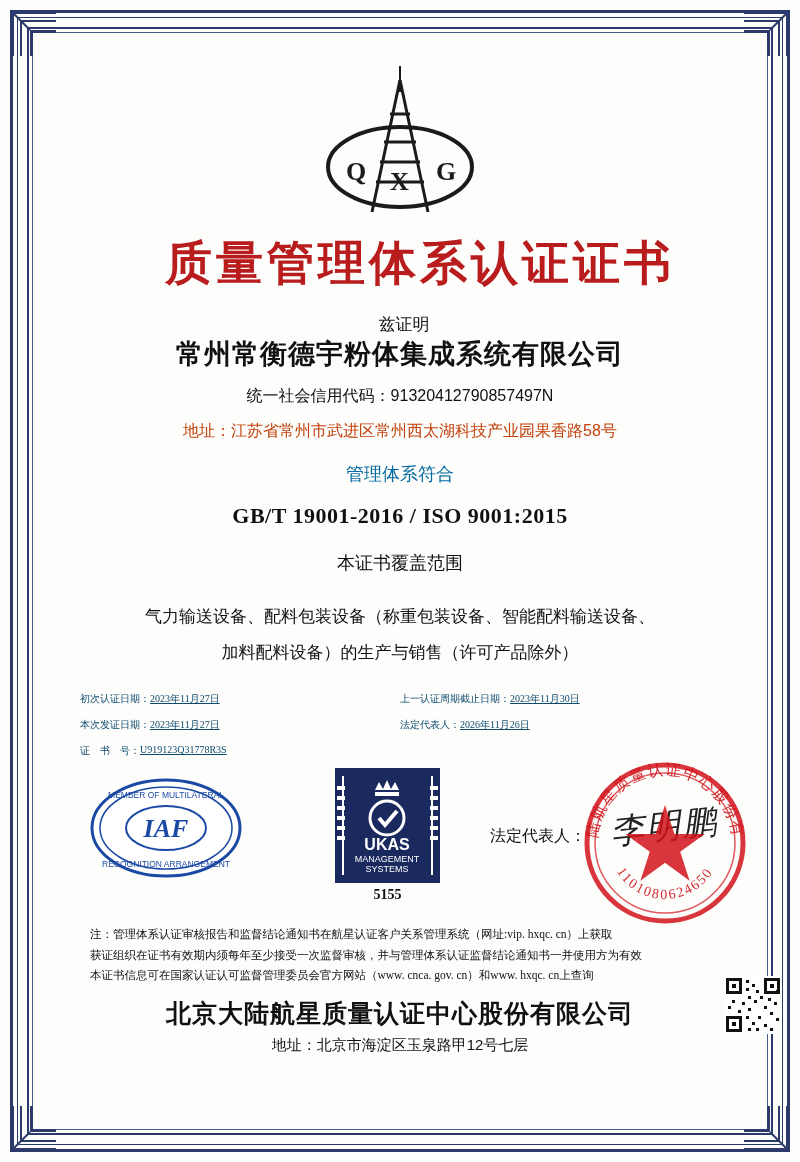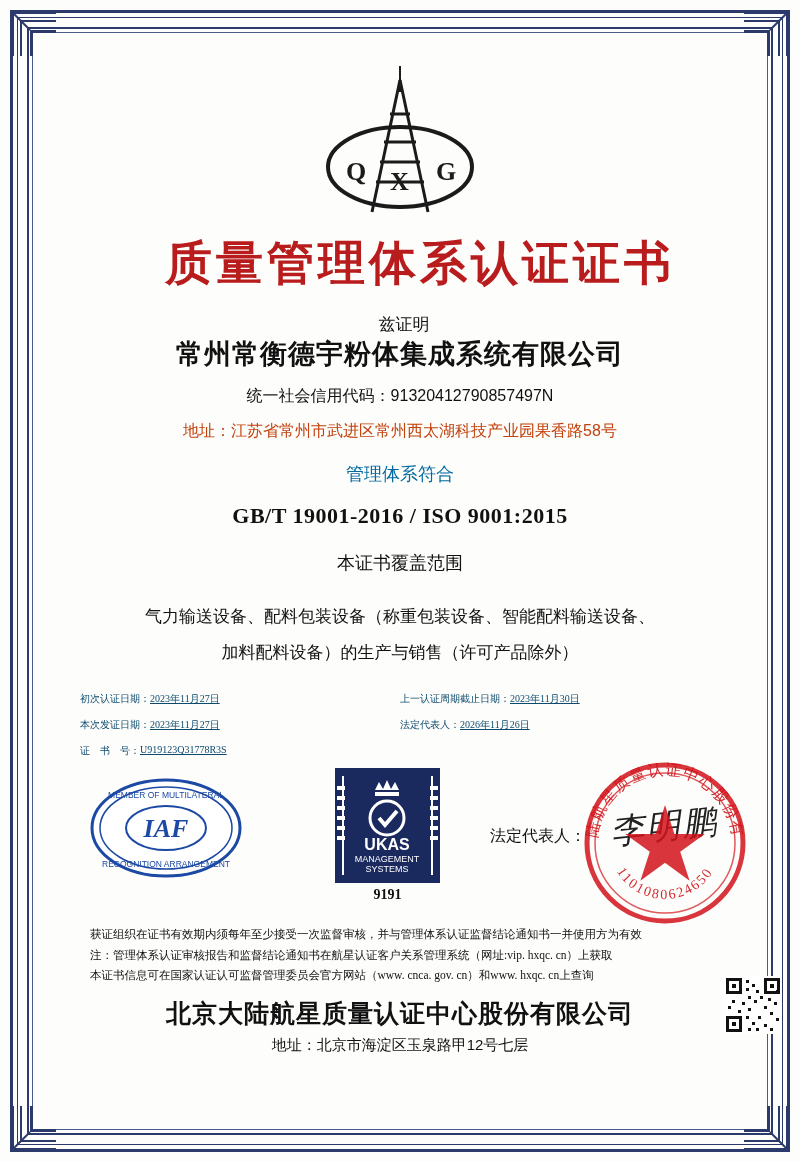--- a/index.html
+++ b/index.html
@@ -391,21 +391,21 @@
             <path d="M40 22 L44 14 L48 21 L52 12 L56 21 L60 14 L64 22 Z" fill="#ffffff"></path>
             <rect x="40" y="24" width="24" height="4" fill="#ffffff"></rect>
 
             <circle cx="52" cy="50" r="17" fill="none" stroke="#ffffff" stroke-width="3"></circle>
             <path d="M44 50 L50 57 L62 43" fill="none" stroke="#ffffff" stroke-width="4"></path>
             <text x="52" y="82" text-anchor="middle" font-family="Liberation Sans, sans-serif" font-size="16" font-weight="bold" fill="#ffffff">UKAS</text>
             <text x="52" y="94" text-anchor="middle" font-family="Liberation Sans, sans-serif" font-size="9" fill="#ffffff">MANAGEMENT</text>
             <text x="52" y="104" text-anchor="middle" font-family="Liberation Sans, sans-serif" font-size="9" fill="#ffffff">SYSTEMS</text>
           </svg>
         </div>
-        <div class="ukas-num">9191</div>
+        <div class="ukas-num">5155</div>
       </div>
 
       <div class="legal-rep">法定代表人：</div>
       <div class="signature">李明鹏</div>
 
       <div class="seal">
         <svg width="180" height="180" viewBox="0 0 180 180">
           <defs>
             <path id="sealTopArc" d="M 22 90 A 68 68 0 0 1 158 90"></path>
             <path id="sealBotArc" d="M 34 90 A 56 56 0 0 0 146 90"></path>
@@ -417,22 +417,22 @@
           </text>
           <text font-family="Liberation Serif, serif" font-size="14" fill="#d1121a" opacity="0.9" letter-spacing="2">
             <textPath href="#sealBotArc" startOffset="50%" text-anchor="middle">1101080624650</textPath>
           </text>
           <path d="M90 52 L99.4 80.9 L129.8 80.9 L105.2 98.8 L114.6 127.7 L90 109.8 L65.4 127.7 L74.8 98.8 L50.2 80.9 L80.6 80.9 Z" fill="#d1121a" opacity="0.85"></path>
         </svg>
       </div>
     </div>
 
     <div class="footnotes">
+      <div>注：管理体系认证审核报告和监督结论通知书在航星认证客户关系管理系统（网址:vip. hxqc. cn）上获取</div>
       <div>获证组织在证书有效期内须每年至少接受一次监督审核，并与管理体系认证监督结论通知书一并使用方为有效</div>
-      <div>注：管理体系认证审核报告和监督结论通知书在航星认证客户关系管理系统（网址:vip. hxqc. cn）上获取</div>
       <div>本证书信息可在国家认证认可监督管理委员会官方网站（www. cnca. gov. cn）和www. hxqc. cn上查询</div>
     </div>
 
     <div class="issuer">北京大陆航星质量认证中心股份有限公司</div>
     <div class="issuer-address">地址：北京市海淀区玉泉路甲12号七层</div>
   </div>
 
   <div class="qr">
     <svg width="58" height="58" viewBox="0 0 58 58">
       <rect width="58" height="58" fill="#ffffff"></rect>

